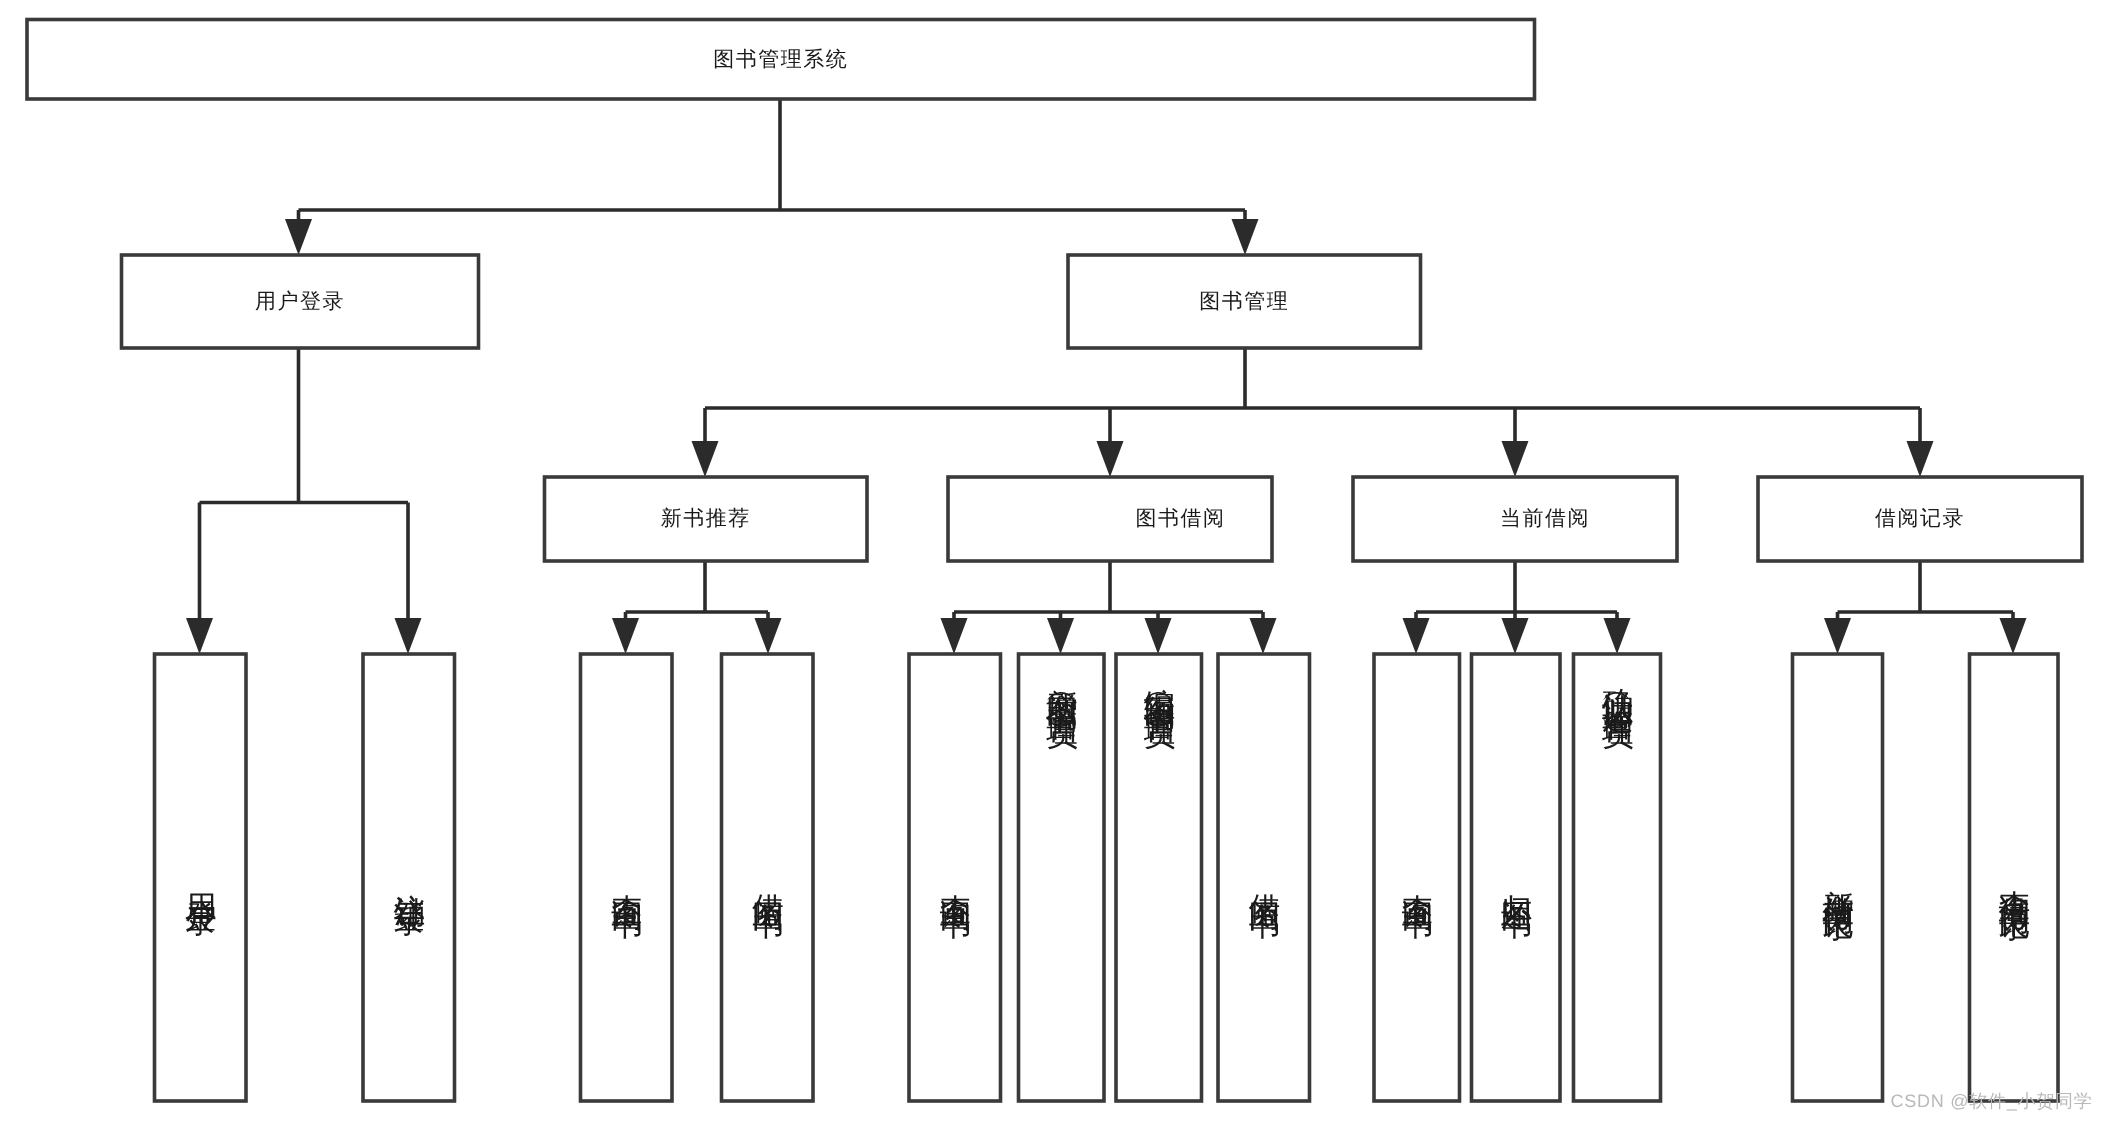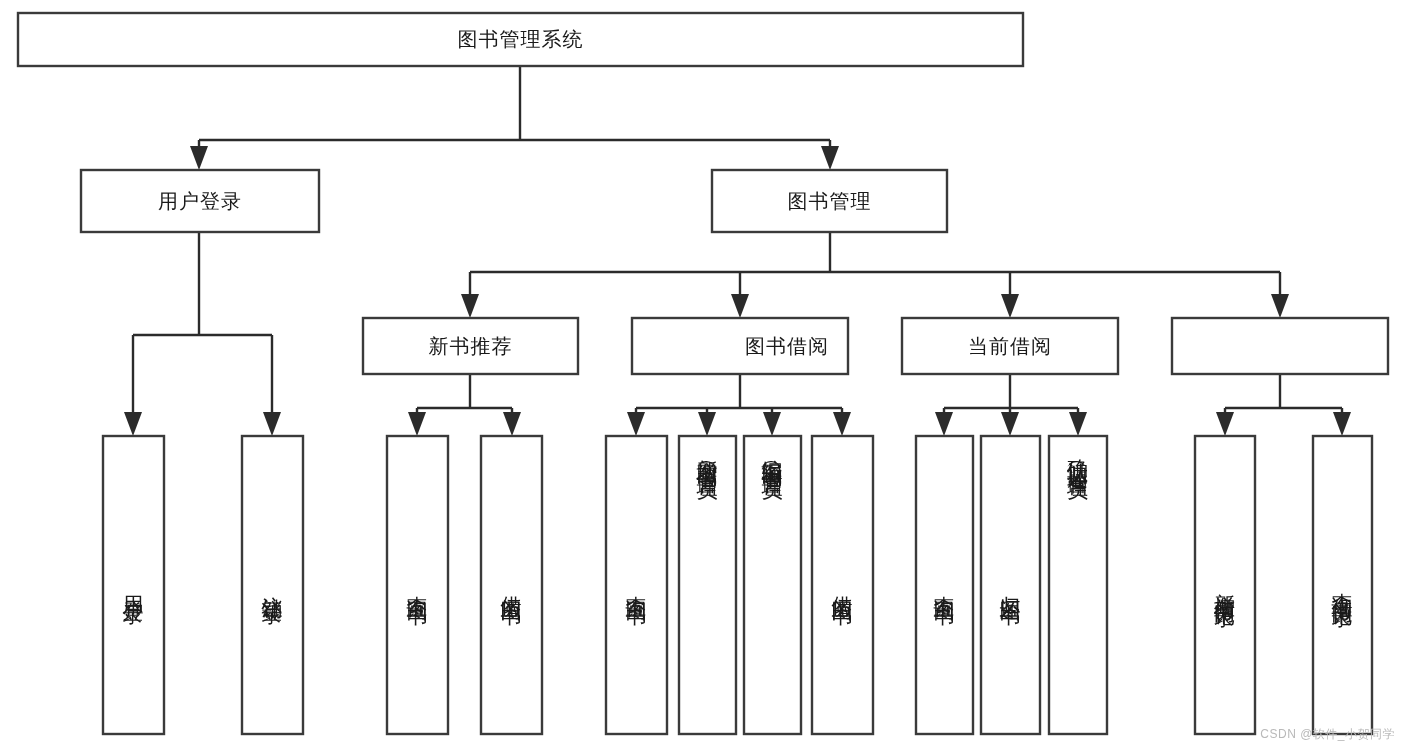--- a/index.html
+++ b/index.html
@@ -62,21 +62,21 @@
   }
   .hlabel-wrap {
     position: absolute;
     display: flex;
     align-items: center;
     justify-content: center;
     pointer-events: none;
   }
   .hlabel-text {
     font-family: "Liberation Sans", "DejaVu Sans", sans-serif;
-    font-size: 20px;
+    font-size: 14px;
     color: #1a1a1a;
     letter-spacing: 1px;
     white-space: nowrap;
   }
   .watermark {
     position: absolute;
     right: 10px;
     bottom: 4px;
     font-family: "Liberation Sans", "DejaVu Sans", sans-serif;
     font-size: 12px;
@@ -194,22 +194,25 @@
   <div class="hlabel-wrap" style="left:363px; top:318px; width:215px; height:56px;">
     <span class="hlabel-text">新书推荐</span>
   </div>
 
   <div class="hlabel-wrap" style="left:712px; top:170px; width:235px; height:62px;">
     <span class="hlabel-text">图书管理</span>
   </div>
   <div class="hlabel-wrap" style="left:632px; top:318px; width:216px; height:56px;margin-left:47px;">
     <span class="hlabel-text">图书借阅</span>
   </div>
-  <div class="hlabel-wrap" style="left:902px; top:318px; width:216px; height:56px;">
+  <div class="hlabel-wrap" style="left:902px; top:318px; width:216px; height:56px;padding-left:20px;">
     <span class="hlabel-text">当前借阅</span>
+  </div>
+  <div class="hlabel-wrap" style="left:1172px; top:318px; width:216px; height:56px;">
+    <span class="hlabel-text">借阅记录</span>
   </div>
 
   <div class="vlabel-wrap" style="left:103px; top:436px; width:61px; height:298px;">
     <span class="vlabel-text">用户登录</span>
   </div>
   <div class="vlabel-wrap" style="left:242px; top:436px; width:61px; height:298px;">
     <span class="vlabel-text">注销登录</span>
   </div>
   <div class="vlabel-wrap" style="left:387px; top:436px; width:61px; height:298px;">
     <span class="vlabel-text">查询图书</span>

